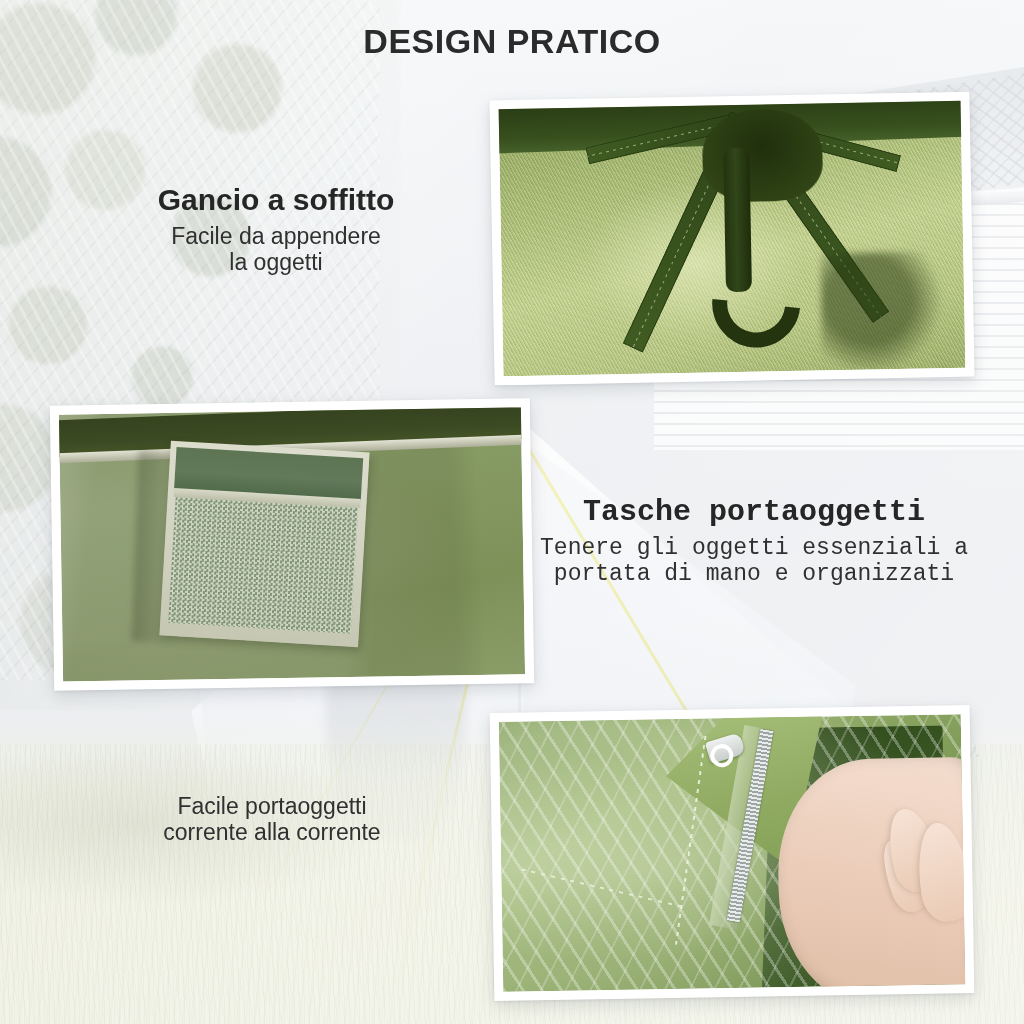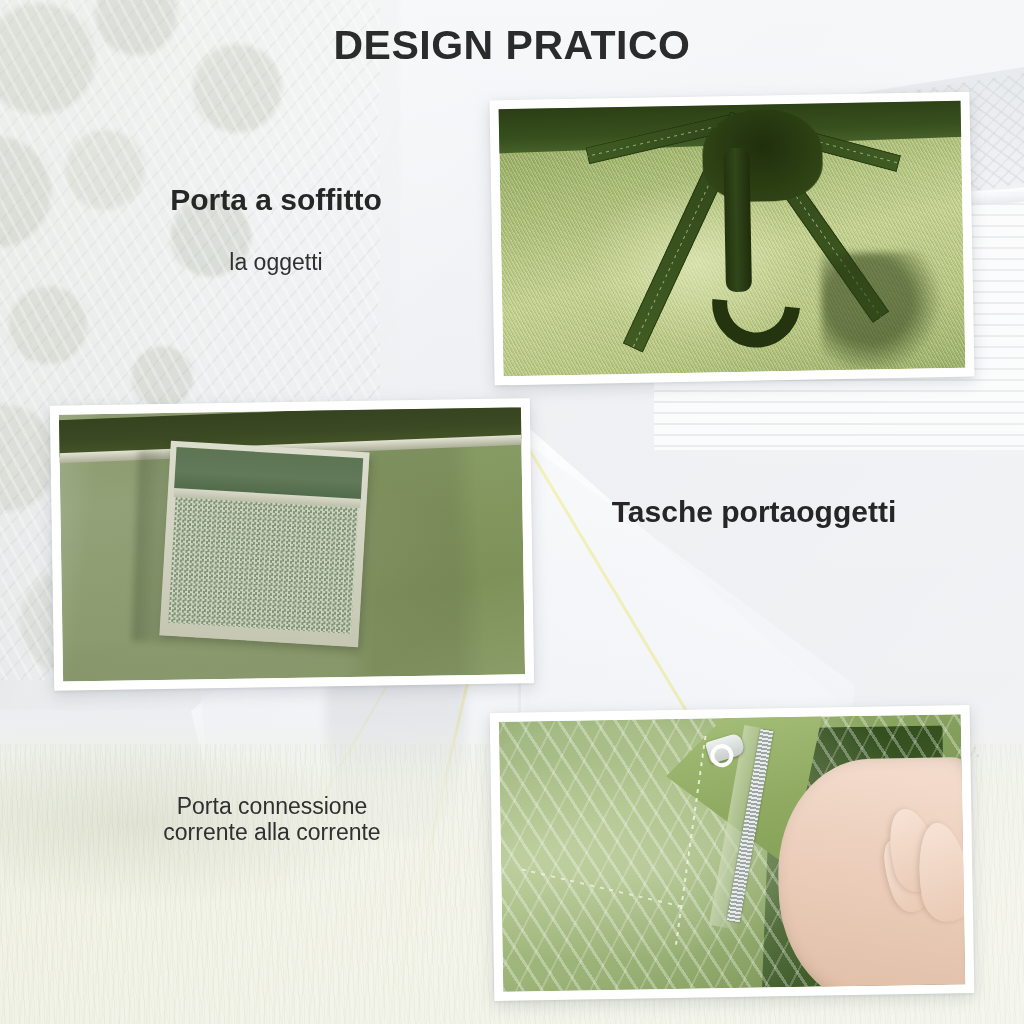--- a/index.html
+++ b/index.html
@@ -358,35 +358,35 @@
     box-shadow: -2px 0 5px rgba(120,90,70,.22);
   }
   #fg1 { right:22%; top:20%; width:23%; height:34%; transform: rotate(-14deg); }
   #fg2 { right:6%;  top:26%; width:25%; height:40%; transform: rotate(-8deg); }
   #fg3 { right:30%; top:32%; width:17%; height:30%; transform: rotate(-20deg); }
 
   
   .title {
     position:absolute; left:0; right:0; top:22px;
     text-align:center;
-    font-size:41px; font-weight:bold; letter-spacing:.5px;
+    font-size:34px; font-weight:bold; letter-spacing:.5px;
     color:#2b2b2b;
   }
   .block { position:absolute; text-align:center; color:#2b2b2b; }
   .block h2 {
     margin:0 0 6px 0;
     font-size:30px; font-weight:bold; letter-spacing:0px; color:#262626;
     white-space:nowrap;
   }
   .block p {
     margin:0;
     font-size:23px; font-weight:normal; line-height:1.14; color:#303030;
   }
   #txt-hook   { left:70px;  top:183px; width:412px; }
-  #txt-pocket { left:528px; top:495px; width:452px; }
+  #txt-pocket { left:528px; top:495px; width:452px;font-family:Liberation Mono, monospace; }
   #txt-port   { left:62px;  top:793px; width:420px; }
 </style>
 </head>
 <body>
 
 <div id="stage">
 
   <div class="bg-layer">
     <div class="bg-base"></div>
     <div class="bg-foliage"></div>
@@ -465,31 +465,35 @@
       <div class="zip-pull-hole"></div>
       <div class="hand">
         <div class="finger" id="fg3"></div>
         <div class="finger" id="fg1"></div>
         <div class="finger" id="fg2"></div>
       </div>
     </div>
   </div>
 
   <div class="block" id="txt-hook">
-    <h2>Porta a soffitto</h2>
+    <h2>Gancio a soffitto</h2>
     <p>
-      <br>
+      <span>Facile da appendere</span><br>
       <span>la oggetti</span>
     </p>
   </div>
 
   <div class="block" id="txt-pocket">
     <h2>Tasche portaoggetti</h2>
+    <p>
+      <span>Tenere gli oggetti essenziali a</span><br>
+      <span>portata di mano e organizzati</span>
+    </p>
   </div>
 
   <div class="block" id="txt-port">
     <p>
-      <span>Porta connessione</span><br>
+      <span>Facile portaoggetti</span><br>
       <span>corrente alla corrente</span>
     </p>
   </div>
 
 </div>
 
 </body></html>

